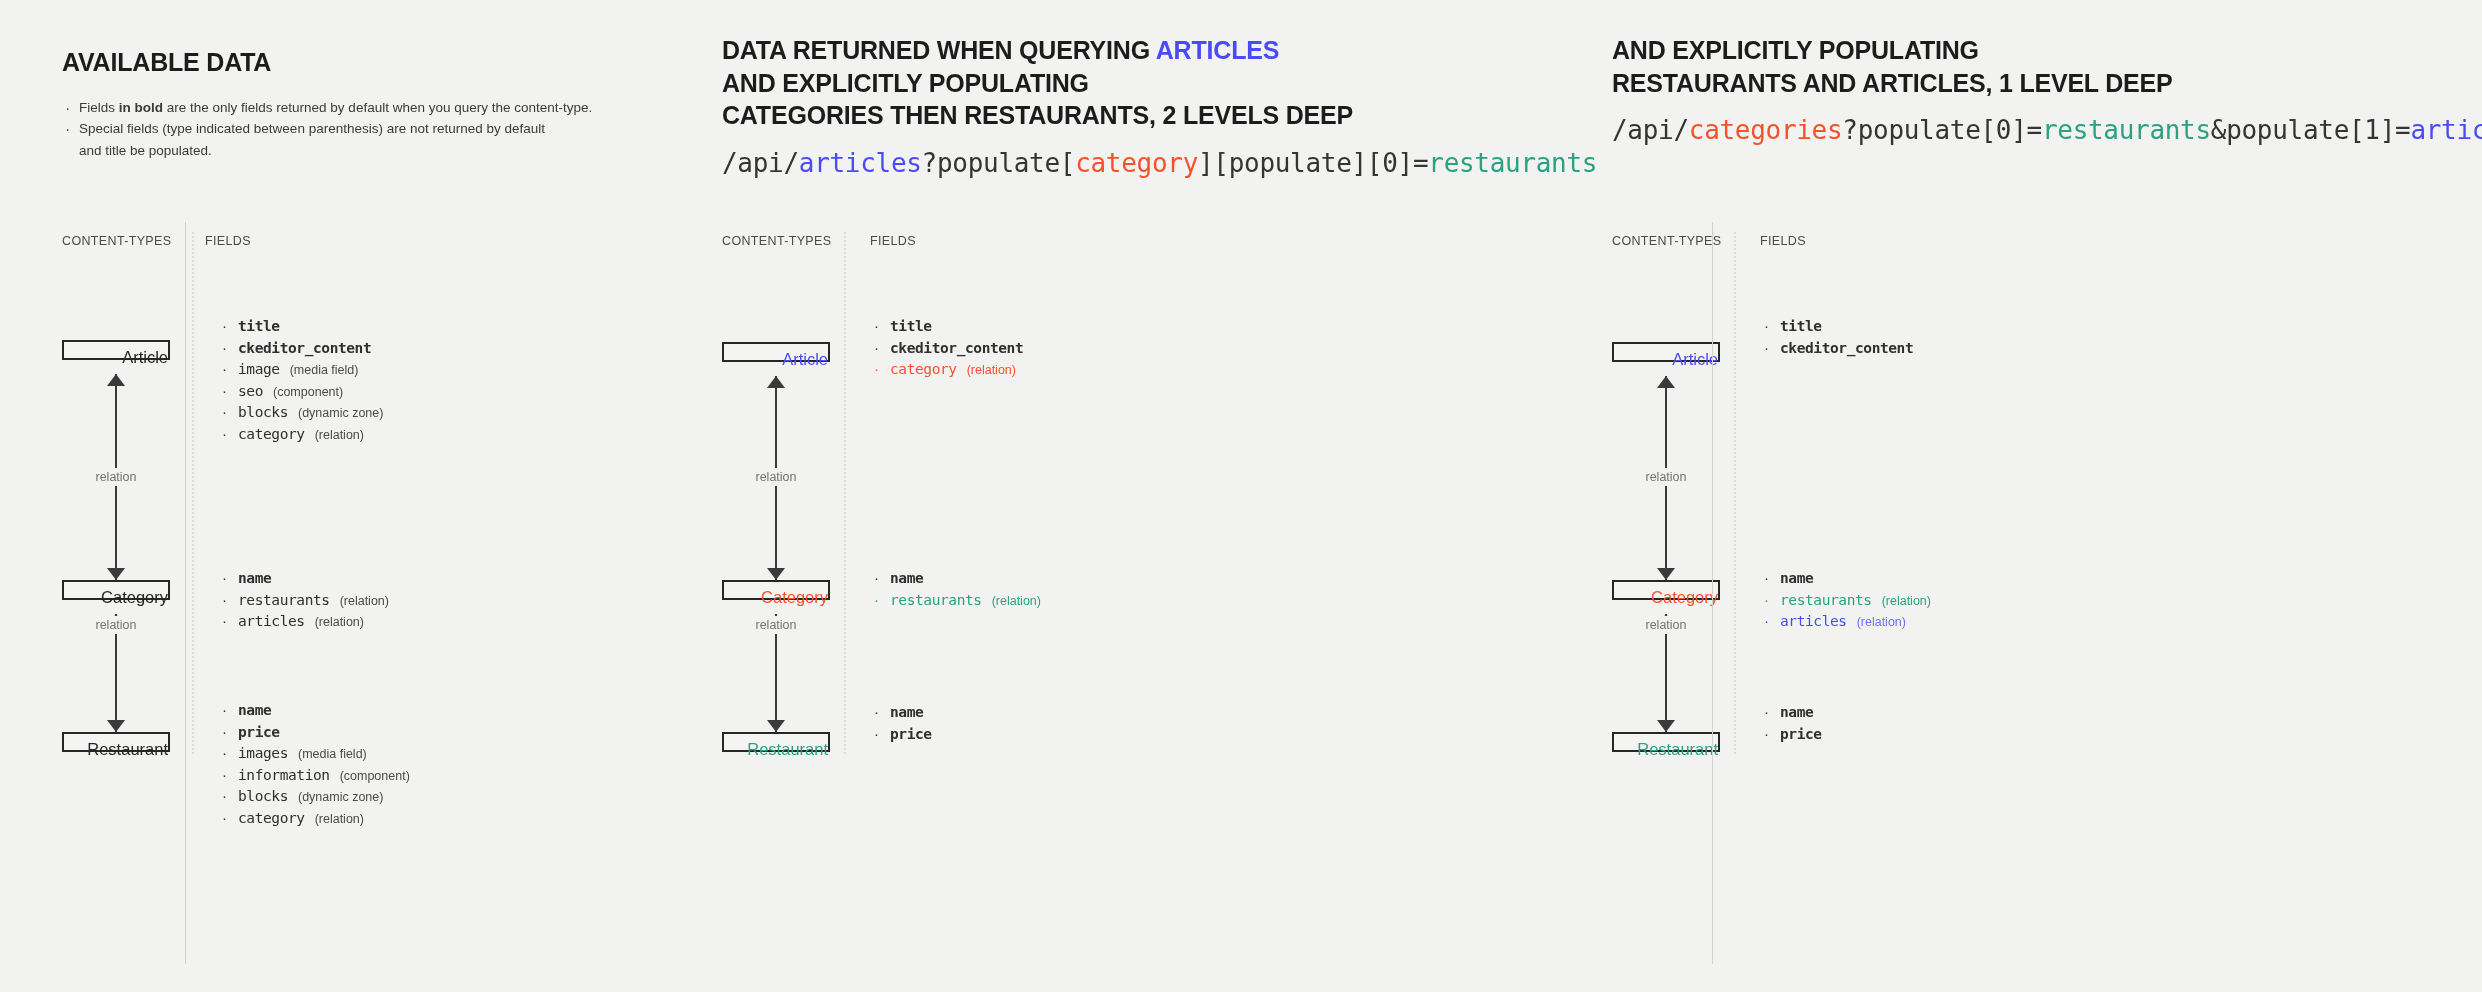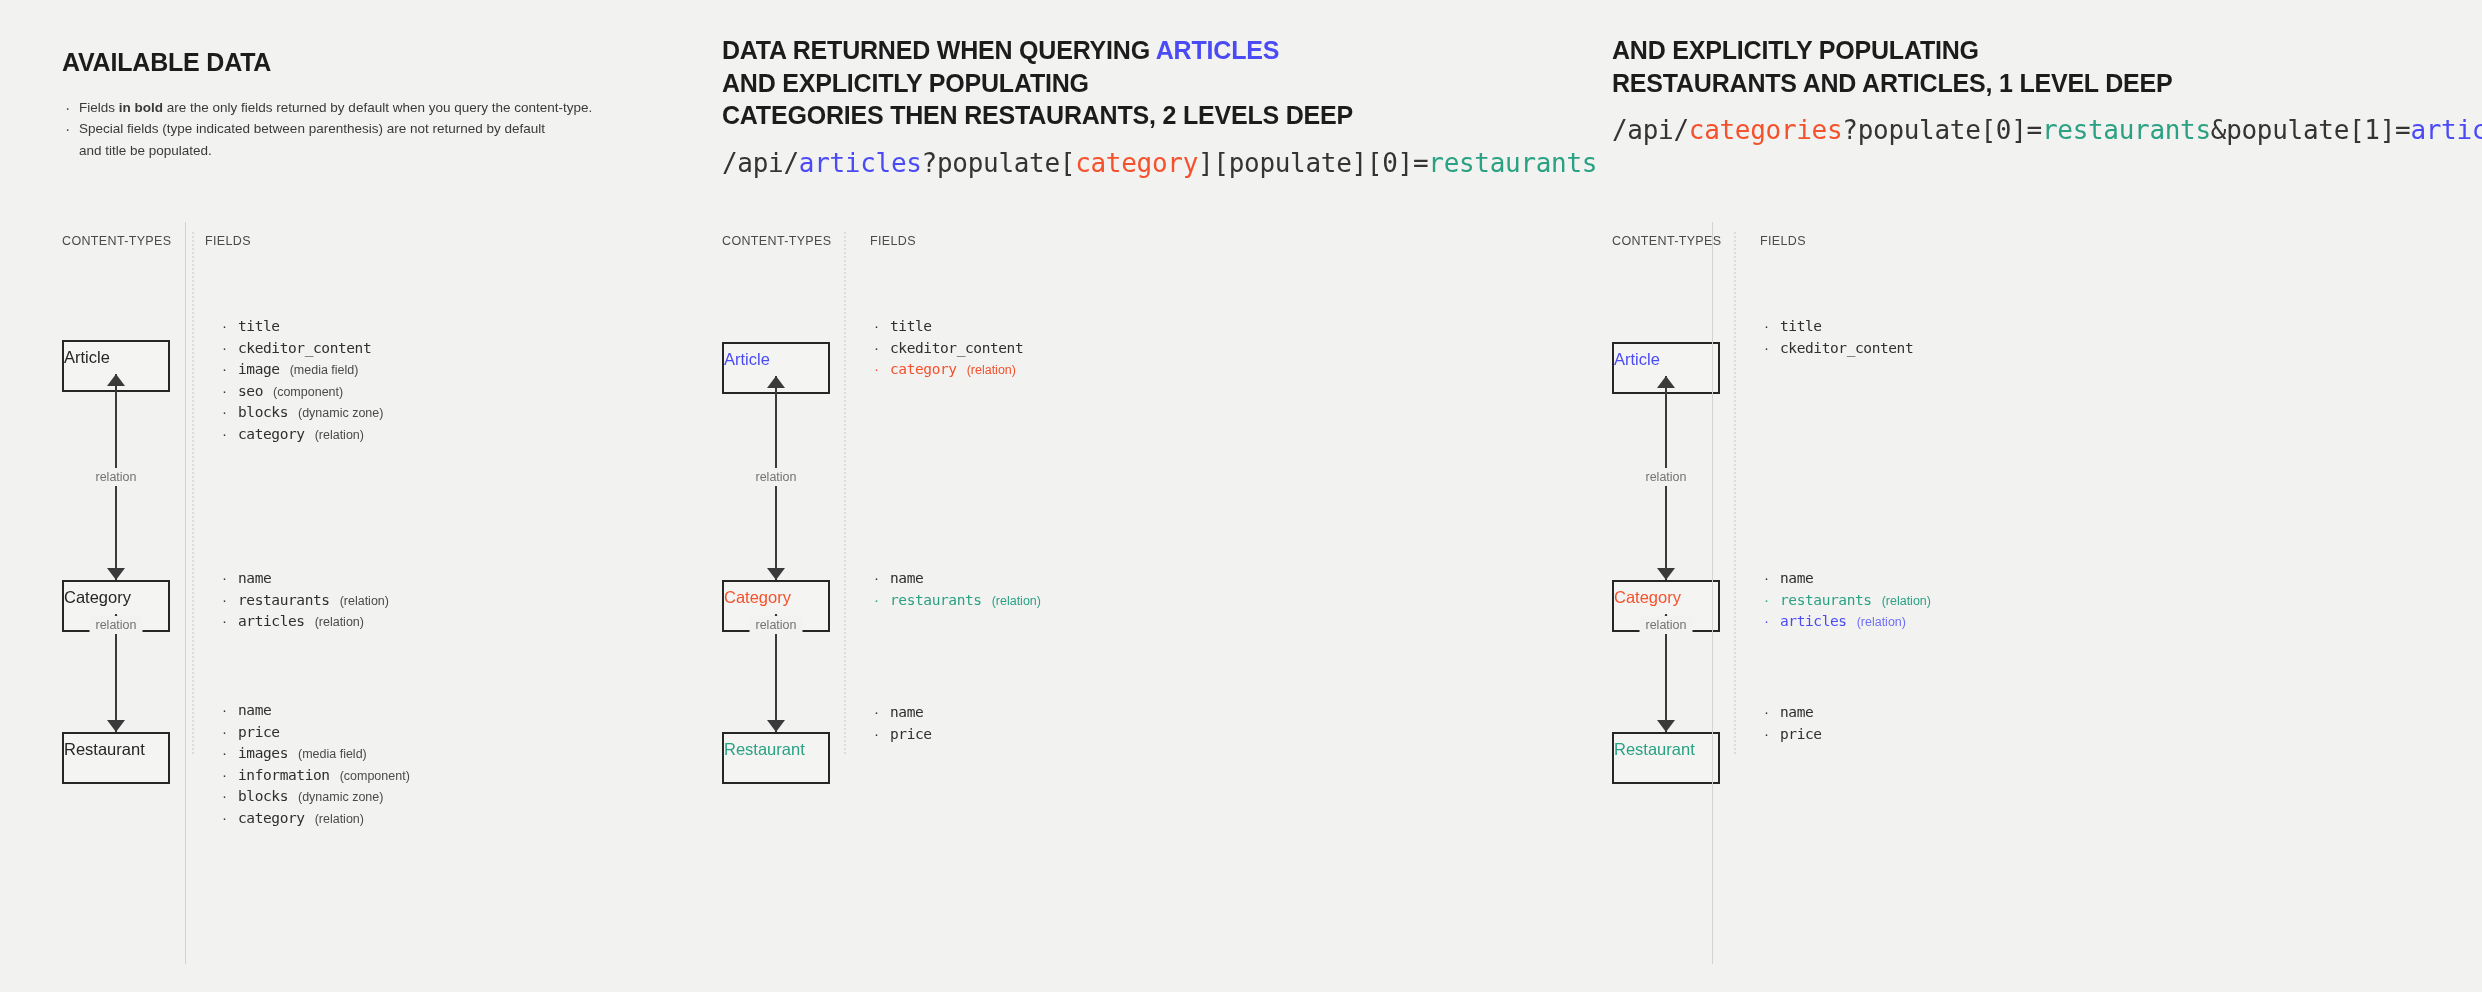--- a/index.html
+++ b/index.html
@@ -114,23 +114,23 @@
     width: 0;
     border-left: 2px dotted #dcdcda;
   }
 
   
   .node {
     position: absolute;
     box-sizing: border-box;
     border: 2.4px solid #262626;
     background: #f4f4f3;
-    height: 52px;
+    height: 20px;
     line-height: 30px;
-    text-align: left;
+    text-align: right;
     font-size: 16.5px;
     color: #262626;
     white-space: nowrap;
   }
   .node.c-blue  { color: #4b4bf5; }
   .node.c-red   { color: #f4512c; }
   .node.c-green { color: #2aa183; }
 
   
   .conn {
@@ -172,21 +172,21 @@
     font-size: 15px;
     line-height: 1;
     color: #333;
   }
   .f-name {
     font-family: "DejaVu Sans Mono", "Liberation Mono", monospace;
     font-size: 14.5px;
     letter-spacing: -0.4px;
     color: #2f2f2f;
   }
-  .f-name.bold { font-weight: normal; text-align: center; }
+  .f-name.bold { font-weight: bold; text-align: center; }
   .f-type {
     font-family: "Liberation Sans", sans-serif;
     font-size: 12.5px;
     color: #4a4a4a;
     margin-left: 10px;
   }
   
   .c-blue  .f-name, .f-name.c-blue   { color: #4b4bf5; }
   .c-red   .f-name, .f-name.c-red    { color: #f4512c; }
   .c-green .f-name, .f-name.c-green  { color: #2aa183; }

